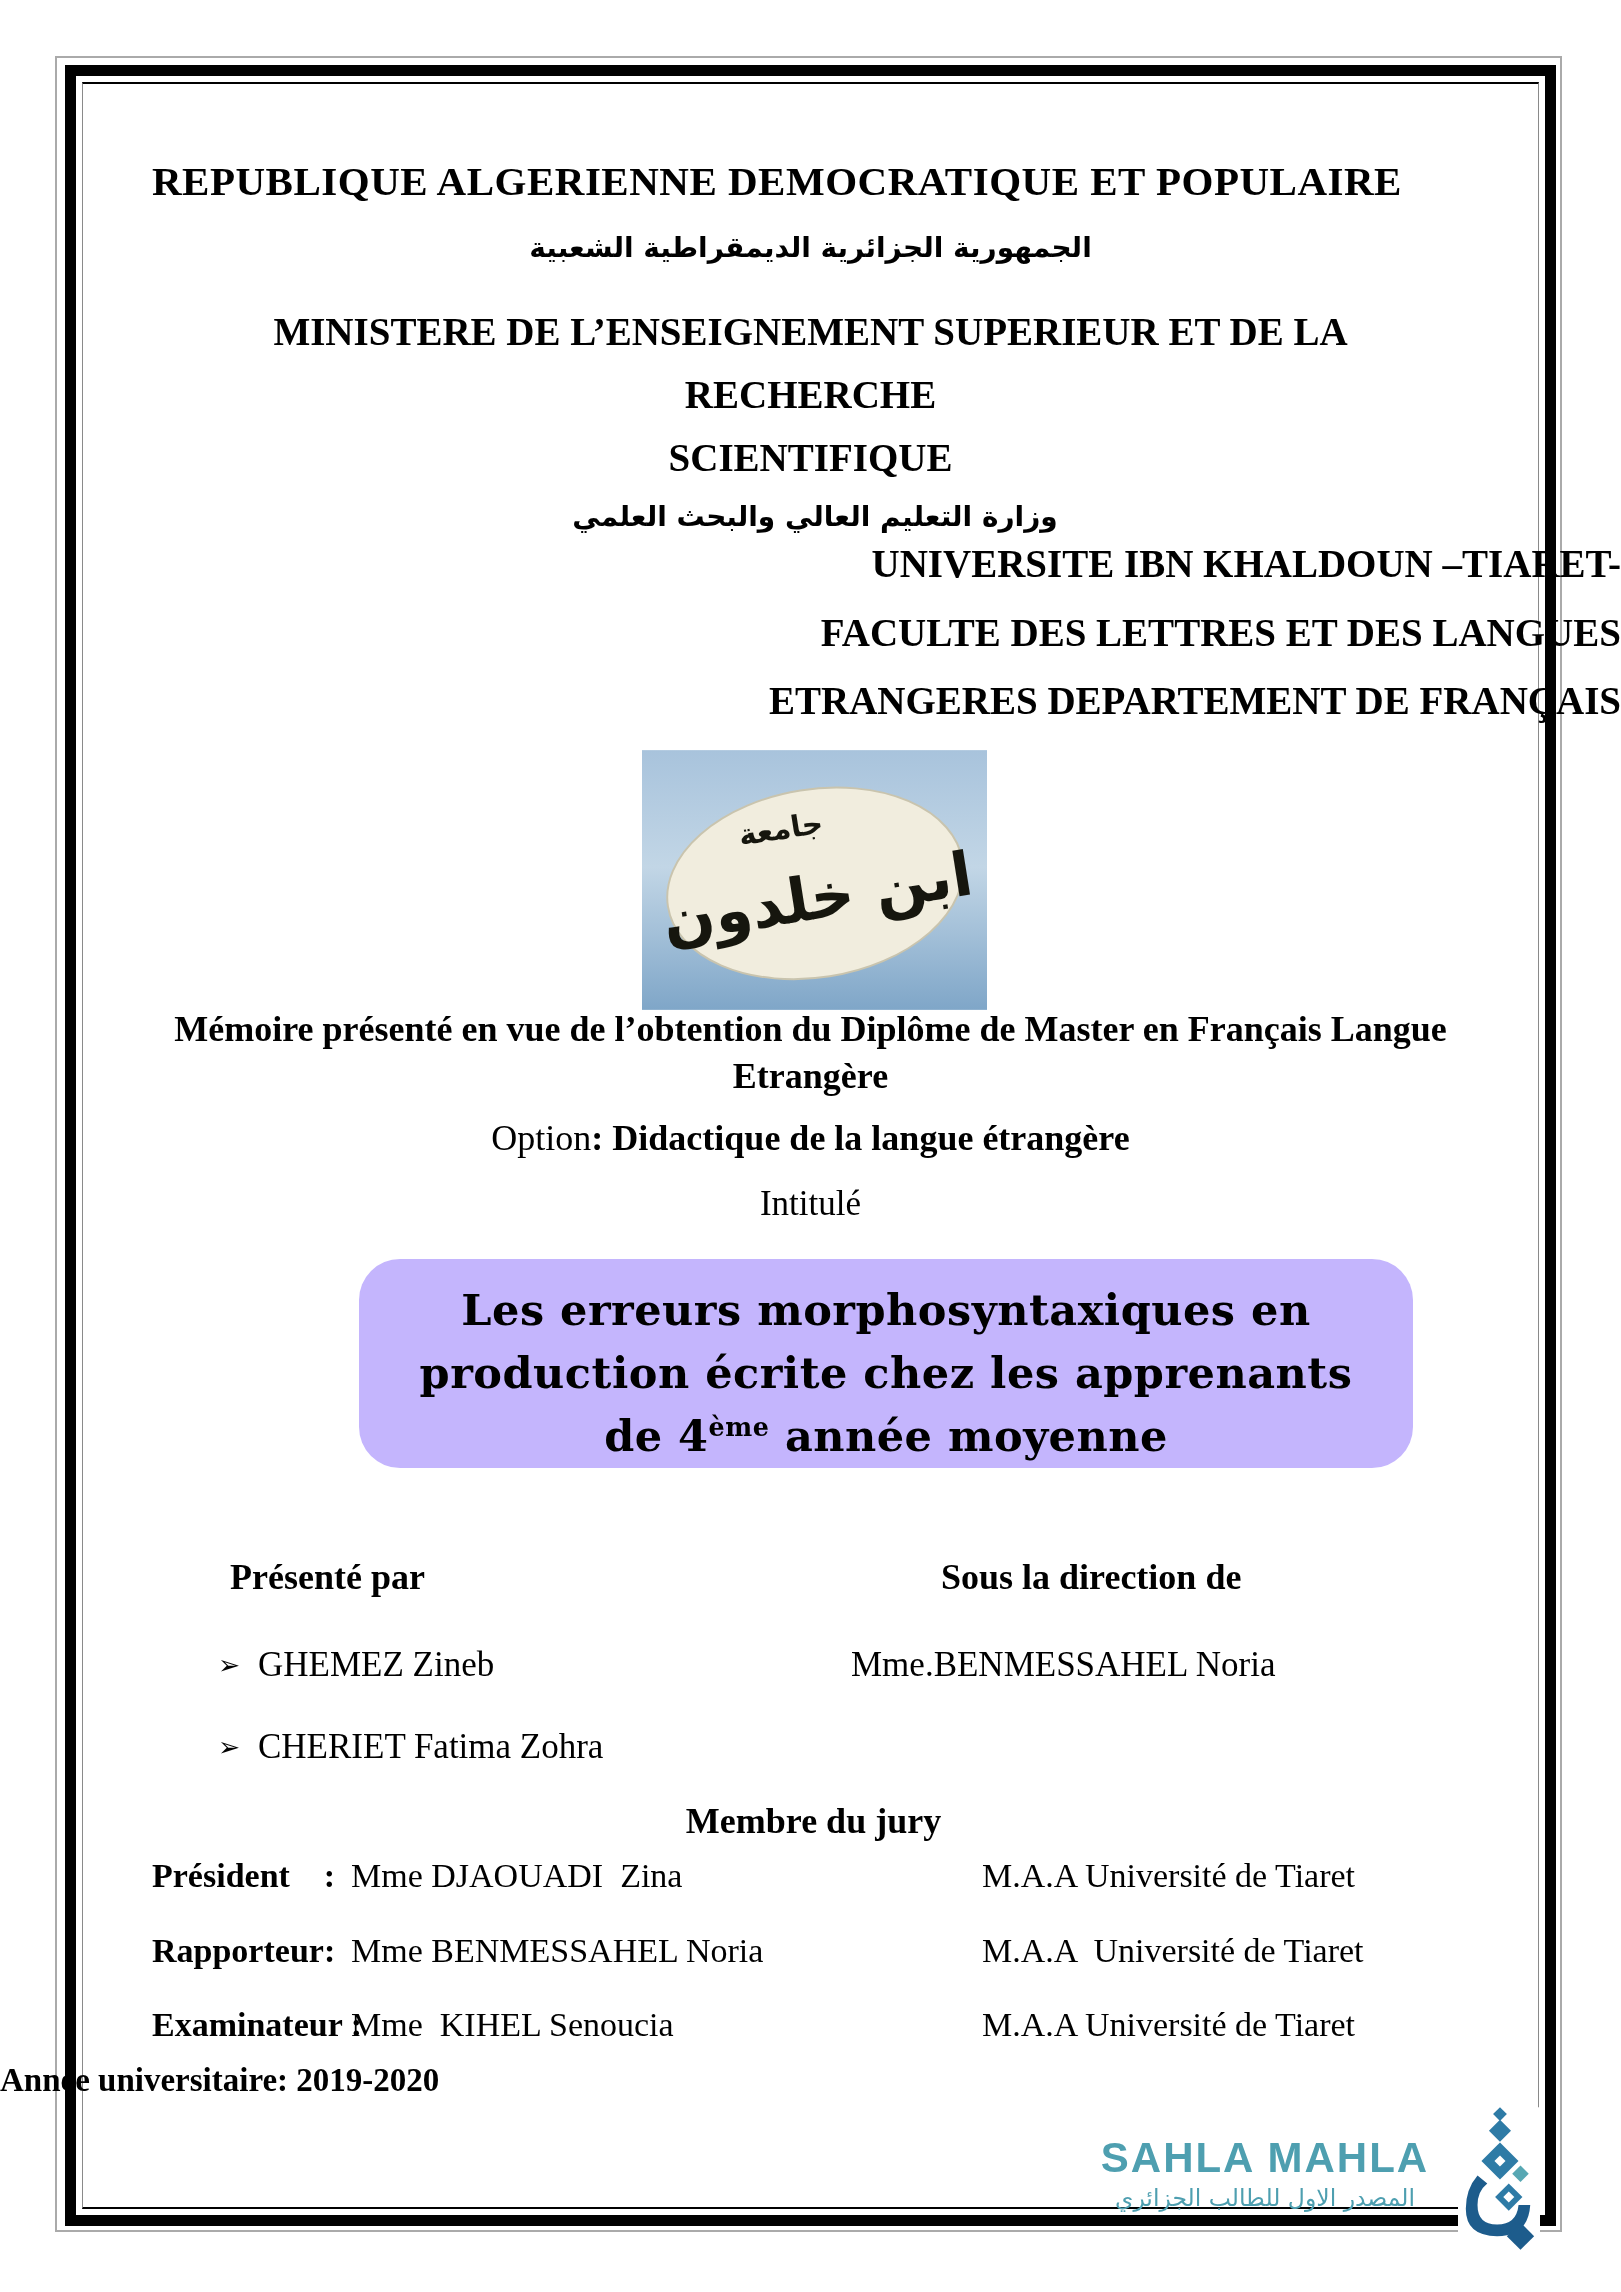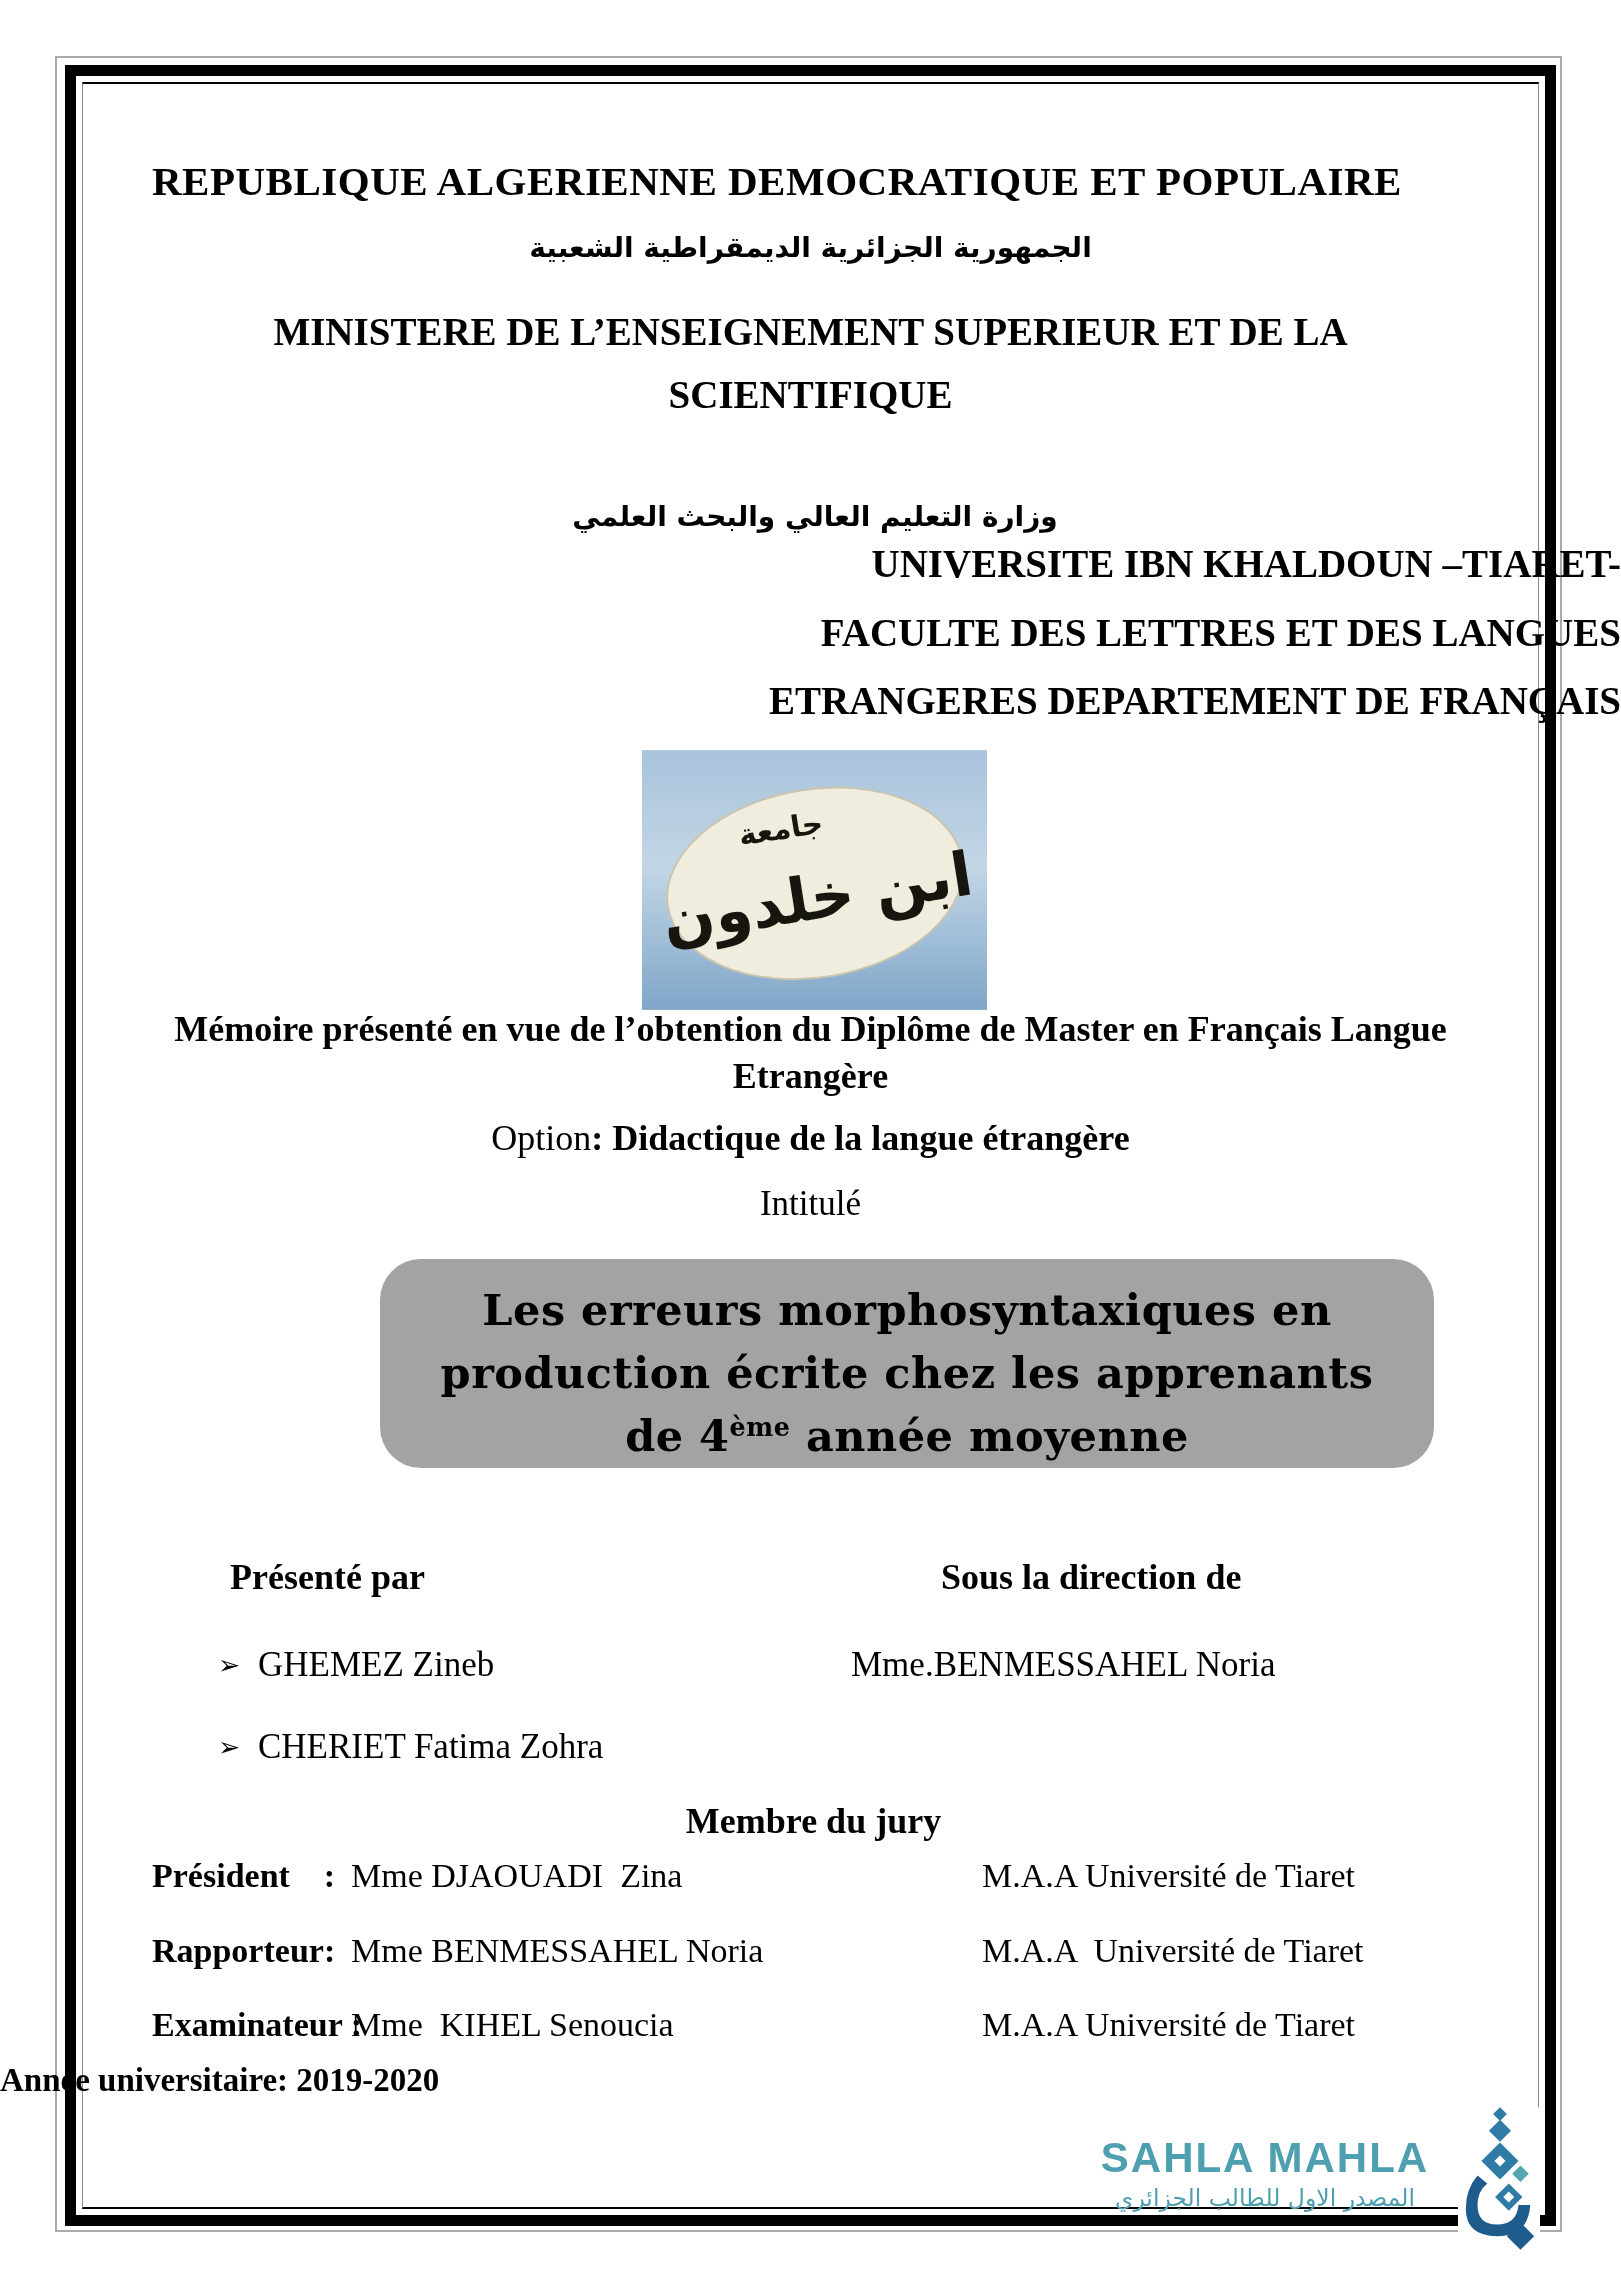--- a/index.html
+++ b/index.html
@@ -57,22 +57,22 @@
     left: 642px; top: 750px; width: 345px; height: 260px;
   }
   
   .memoire { top: 1006px; font-size: 36px; font-weight: bold; line-height: 47px; }
   .optionline { top: 1117px; font-size: 36px; }
   .optionline .plain { font-weight: normal; }
   .optionline .b { font-weight: bold; }
   .intitule { top: 1184px; font-size: 35px; }
   
   .title-box {
-    left: 380px; top: 1259px; width: 1054px; height: 209px;
-    background: #a3a3a3;
+    left: 359px; top: 1259px; width: 1054px; height: 209px;
+    background: #c4b5fd;
     border-radius: 41px;
     text-align: center;
     font-family: "DejaVu Serif", serif;
     font-weight: bold;
     font-size: 43px;
     line-height: 63px;
     padding-top: 19.6px;
     letter-spacing: 0.5px;
   }
   .title-box sup { font-size: 25.5px; line-height: 0; }
@@ -131,20 +131,21 @@
 
 <div class="frame-hairline"></div>
 <div class="frame-thick"></div>
 <div class="frame-thin"></div>
 
 <div class="abs republique">REPUBLIQUE ALGERIENNE DEMOCRATIQUE ET POPULAIRE</div>
 <div class="abs ctr arabic arabic1">الجمهورية الجزائرية الديمقراطية الشعبية</div>
 
 <div class="abs ctr ministry">
   <div>MINISTERE DE L’ENSEIGNEMENT SUPERIEUR ET DE LA</div>
+  <div>RECHERCHE</div>
   <div>SCIENTIFIQUE</div>
 </div>
 
 <div class="abs ctr arabic arabic2">وزارة التعليم العالي والبحث العلمي</div>
 
 <div class="abs ctr uniline uni1">UNIVERSITE IBN KHALDOUN –TIARET-</div>
 <div class="abs ctr uniline uni2">FACULTE DES LETTRES ET DES LANGUES</div>
 <div class="abs ctr uniline uni3">ETRANGERES DEPARTEMENT DE FRANÇAIS</div>
 
 <div class="abs seal">

